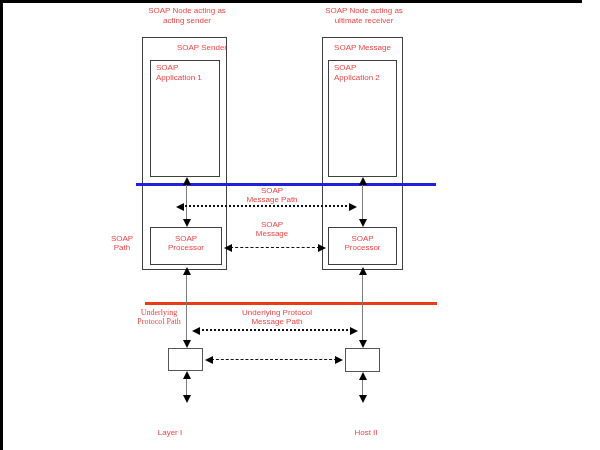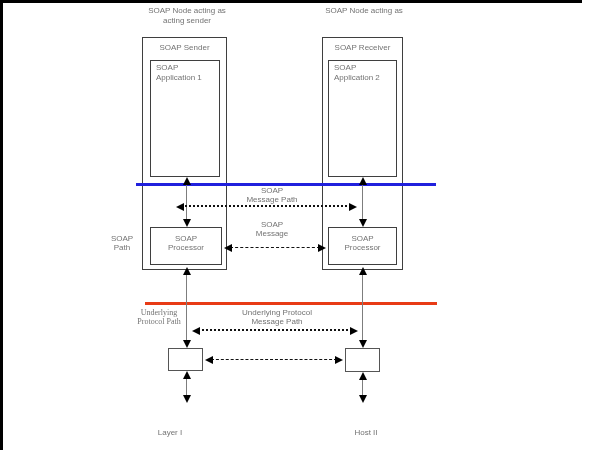--- a/index.html
+++ b/index.html
@@ -1,18 +1,18 @@
 <!DOCTYPE html>
 <html><head>
 <meta charset="utf-8">
 <style>
   html,body { margin:0; padding:0; background:#fff; }
   .canvas {
     position:relative; width:582px; height:450px; background:#ffffff;
-    font-family:"Liberation Sans", sans-serif; color:#737373; overflow:hidden;
+    font-family:"Liberation Sans", sans-serif; color:#ef4444; overflow:hidden;
   }
   .frame { position:absolute; background:#000; }
   .frame.left  { left:0; top:0; width:3px;  height:450px; }
   .frame.top   { left:0; top:0; width:600px; height:3px; }
   .frame.right { left:585px; top:0; width:15px; height:442px; }
 
   .box { position:absolute; border:1px solid #3f3f3f; background:#fff; box-sizing:border-box; }
 
   .lbl { position:absolute; font-size:8px; line-height:10px; text-align:center; white-space:nowrap; }
   .lbl.left-align { text-align:left; }
@@ -45,37 +45,38 @@
   <div class="frame left"></div>
   <div class="frame top"></div>
   <div class="frame right"></div>
 
   <div class="lbl" style="left:132px; top:6px; width:110px;">
     <div>SOAP Node acting as</div>
     <div>acting sender</div>
   </div>
   <div class="lbl" style="left:309px; top:6px; width:110px;">
     <div>SOAP Node acting as</div>
+    <div>ultimate receiver</div>
   </div>
 
   <div class="box" style="left:142px; top:37px; width:85px; height:233px;"></div>
-  <div class="lbl" style="left:142px; top:43px; width:85px;">SOAP Sender</div>
+  <div class="lbl" style="left:142px; top:43px; width:85px;text-align:right;">SOAP Sender</div>
   <div class="box" style="left:150px; top:60px; width:70px; height:117px;"></div>
   <div class="lbl left-align" style="left:156px; top:63px; width:60px;">
     <div>SOAP</div>
     <div>Application 1</div>
   </div>
   <div class="box" style="left:150px; top:227px; width:72px; height:38px;"></div>
   <div class="lbl tight" style="left:150px; top:234px; width:72px;">
     <div>SOAP</div>
     <div>Processor</div>
   </div>
 
   <div class="box" style="left:322px; top:37px; width:81px; height:233px;"></div>
-  <div class="lbl" style="left:322px; top:43px; width:81px;">SOAP Receiver</div>
+  <div class="lbl" style="left:322px; top:43px; width:81px;">SOAP Message</div>
   <div class="box" style="left:328px; top:60px; width:69px; height:117px;"></div>
   <div class="lbl left-align" style="left:334px; top:63px; width:60px;">
     <div>SOAP</div>
     <div>Application 2</div>
   </div>
   <div class="box" style="left:328px; top:227px; width:69px; height:38px;"></div>
   <div class="lbl tight" style="left:328px; top:234px; width:69px;">
     <div>SOAP</div>
     <div>Processor</div>
   </div>

